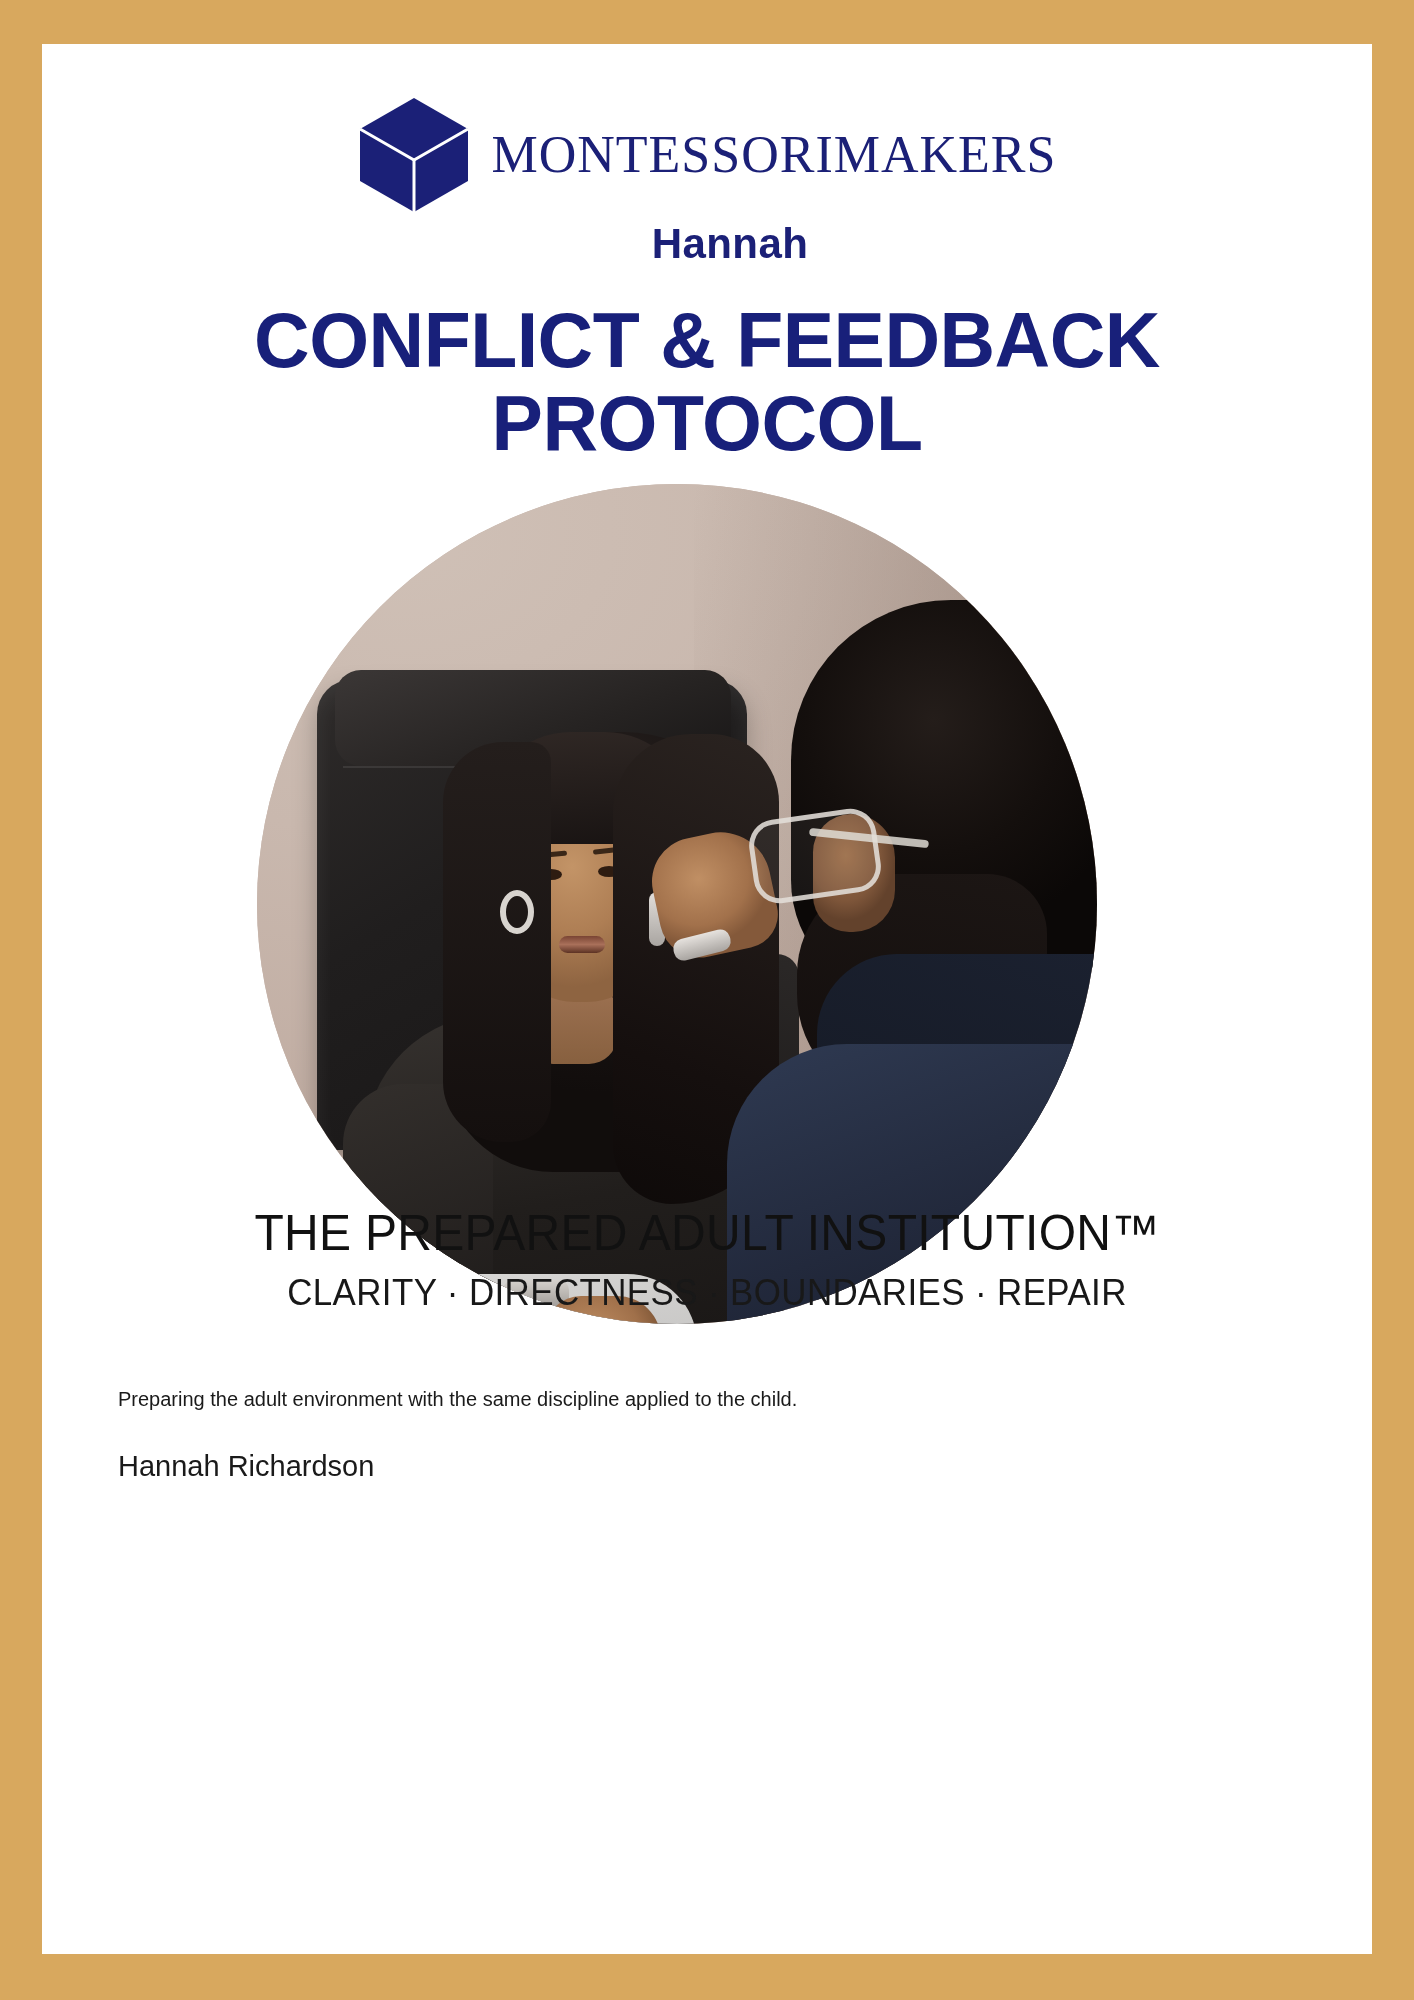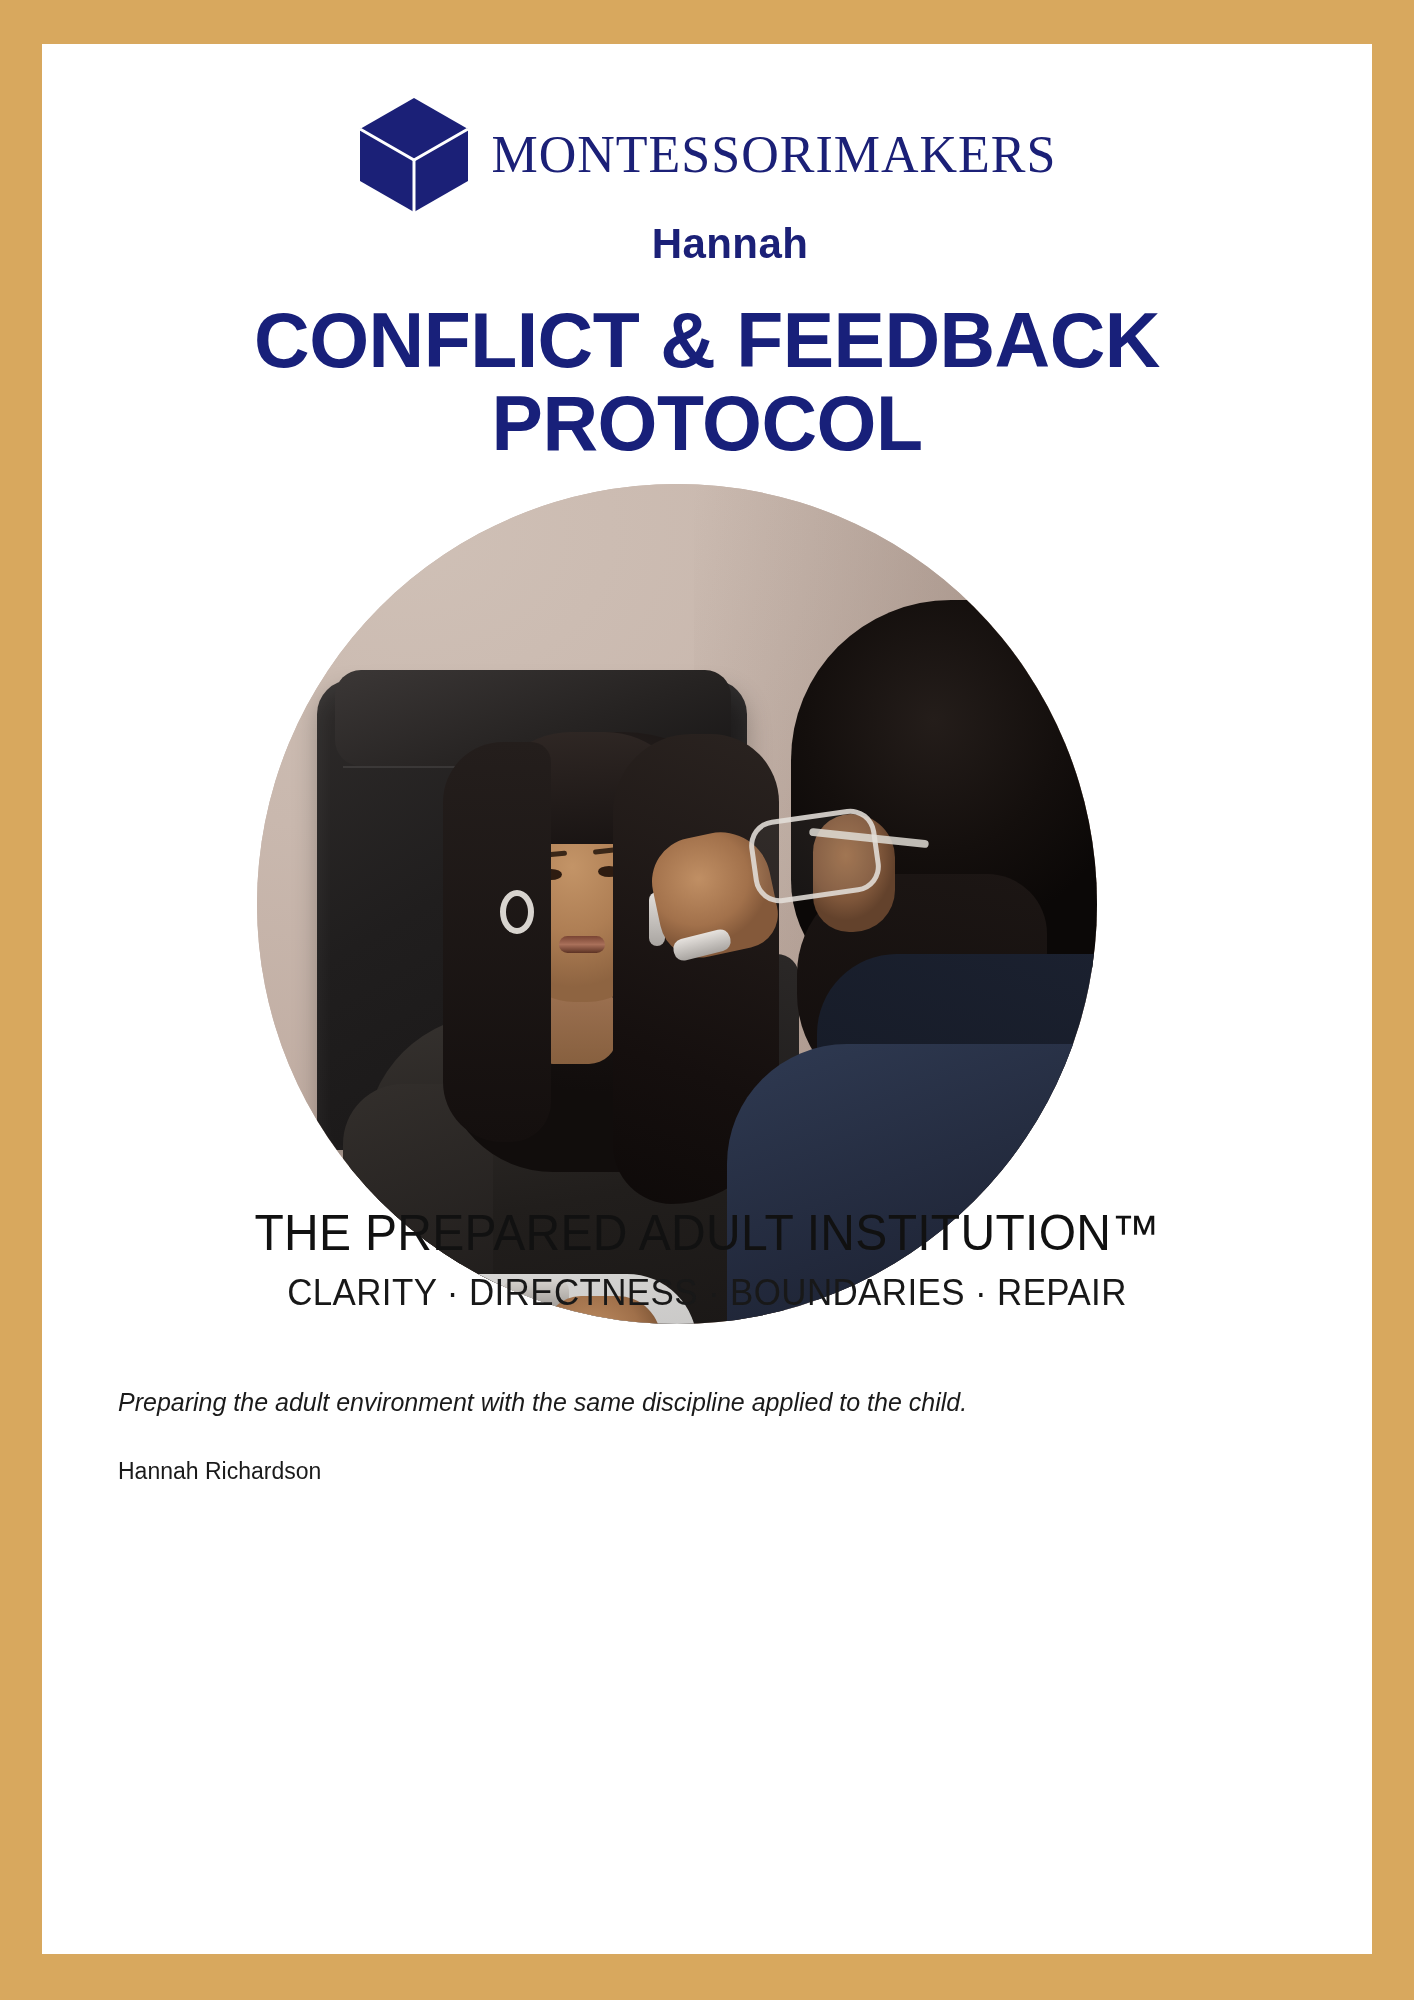--- a/index.html
+++ b/index.html
@@ -268,29 +268,28 @@
     color:#181818;
     transform:scaleX(0.97);
   }
 
   
   .footer {
     position:absolute;
     left:76px; right:76px; top:1340px;
   }
   .footer-line {
-    font-size:25px;
+    font-size:20px;
     font-weight:400;
     color:#1A1A1A;
     line-height:1.5;
-    font-style:italic;
   }
   .footer-author {
     margin-top:36px;
-    font-size:23px;
+    font-size:29px;
     font-weight:400;
     color:#1A1A1A;
   }
 </style>
 </head>
 <body>
 
 <div class="page-border"></div>
 
 <div class="page">

